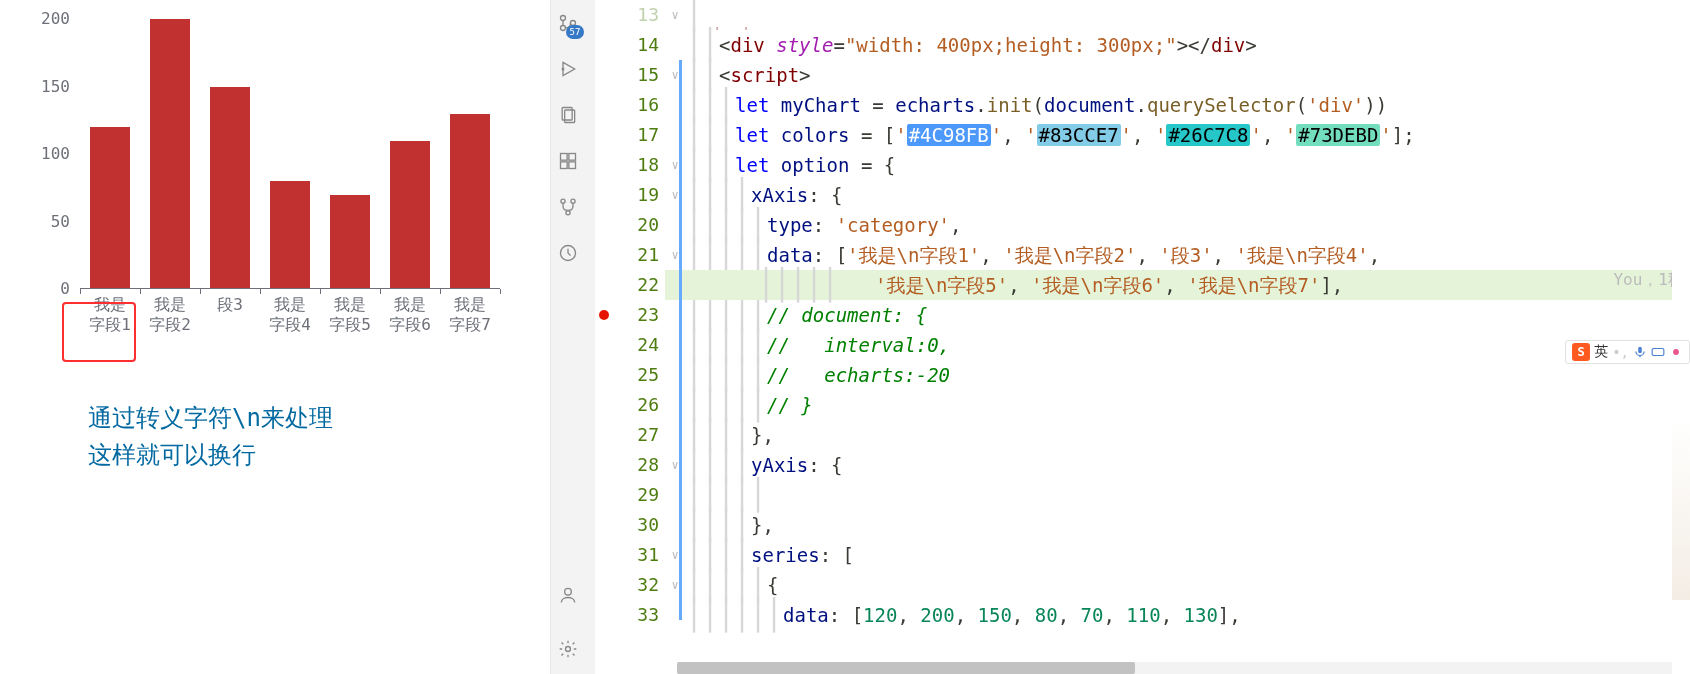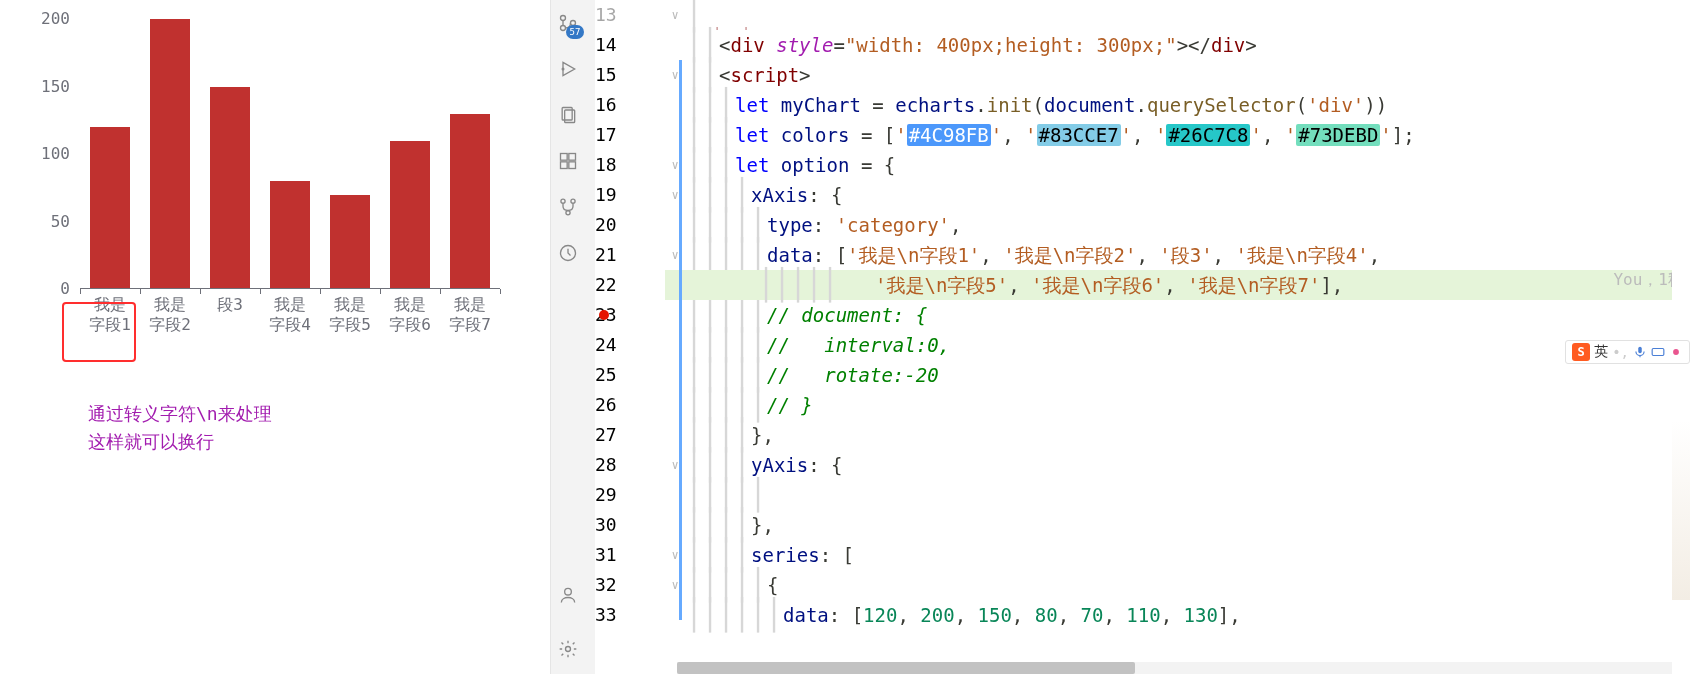--- a/index.html
+++ b/index.html
@@ -6,34 +6,34 @@
   #wrap{display:flex;width:1690px;height:674px;position:relative;overflow:hidden}
   
   #chart-panel{width:550px;position:relative;padding:18px 0 0 30px;box-sizing:border-box}
   #chart{position:relative;width:470px;height:330px}
   .ytick{position:absolute;left:0;font-size:16px;color:#6e7079;text-align:right;width:40px;transform:translateY(-50%)}
   .plot{position:absolute;left:50px;top:0;width:420px;height:270px;border-top:1px solid transparent}
   .xaxis{position:absolute;left:50px;top:270px;width:420px;border-top:1px solid #6e7079}
   .xtick{position:absolute;top:6px;font-size:16px;color:#6e7079;text-align:center;width:60px;white-space:pre;line-height:1.25;transform:translateX(-50%)}
   .bar{position:absolute;bottom:0;width:40px;background:#c0312f}
   .highlight-box{position:absolute;border:2px solid #ff2e2e;border-radius:4px}
-  .annot{position:absolute;color:#a21caf;font-size:18px;line-height:1.55;white-space:pre}
+  .annot{position:absolute;color:#0369a1;font-size:24px;line-height:1.55;white-space:pre}
 
   
   #editor-panel{flex:1;position:relative;background:#fff;display:flex}
   #activity-bar{width:44px;background:#f3f3f3;border-left:1px solid #e5e5e5;display:flex;flex-direction:column;align-items:flex-start;gap:12px;padding-top:6px}
   .abicon{width:34px;height:34px;display:flex;align-items:center;justify-content:center;color:#888;border-radius:4px;position:relative}
   .abicon svg{width:20px;height:20px;stroke:#888;fill:none;stroke-width:1.6}
   .badge{position:absolute;bottom:1px;right:1px;background:#3478c6;color:#fff;border-radius:8px;font-size:9px;min-width:14px;height:14px;line-height:14px;text-align:center;padding:0 2px}
   .ab-bottom{margin-top:auto;margin-bottom:8px}
 
   #code-area{flex:1;display:flex;flex-direction:column;position:relative}
   .bp-gutter{position:absolute;left:0;top:0;width:18px;height:100%}
   .breakpoint{position:absolute;left:4px;width:10px;height:10px;background:#e51400;border-radius:50%}
-  .gutter{width:64px;background:#fff;color:#000000;padding-right:6px;font-family:Consolas,monospace;font-size:18px;line-height:30px;user-select:none;border-right:none}
+  .gutter{width:64px;background:#fff;color:#4d7c0f;text-align:right;padding-right:6px;font-family:Consolas,monospace;font-size:18px;line-height:30px;user-select:none;border-right:none}
   .fold{width:20px;text-align:center;color:#bbb;font-size:12px;line-height:30px}
   .indent-guide{width:16px;text-align:center;color:#d7d7d7;font-size:30px;line-height:30px}
   .coderow{display:flex;height:30px;font-size:19px;font-family:Consolas,"Microsoft YaHei",monospace}
   .coderow.hlrow{background:#e5f4d9}
   .codecell{flex:1;white-space:pre;line-height:30px;padding-left:2px;overflow:hidden}
   .c-kw{color:#0000ff}
   .c-tag{color:#800000}
   .c-attr{color:#a21caf;font-style:italic}
   .c-str{color:#b35d22}
   .c-fn{color:#795e26;font-weight:400}
@@ -299,21 +299,21 @@
           <div class="coderow">
             <div class="gutter">25</div>
             <div class="fold"></div>
             <div style="display: flex;">
               <div class="indent-guide">│</div>
               <div class="indent-guide">│</div>
               <div class="indent-guide">│</div>
               <div class="indent-guide">│</div>
               <div class="indent-guide">│</div>
             </div>
-            <div class="codecell"><span class="c-cmt">//   rotate:-20</span></div>
+            <div class="codecell"><span class="c-cmt">//   echarts:-20</span></div>
           </div>
           <div class="coderow">
             <div class="gutter">26</div>
             <div class="fold"></div>
             <div style="display: flex;">
               <div class="indent-guide">│</div>
               <div class="indent-guide">│</div>
               <div class="indent-guide">│</div>
               <div class="indent-guide">│</div>
               <div class="indent-guide">│</div>

